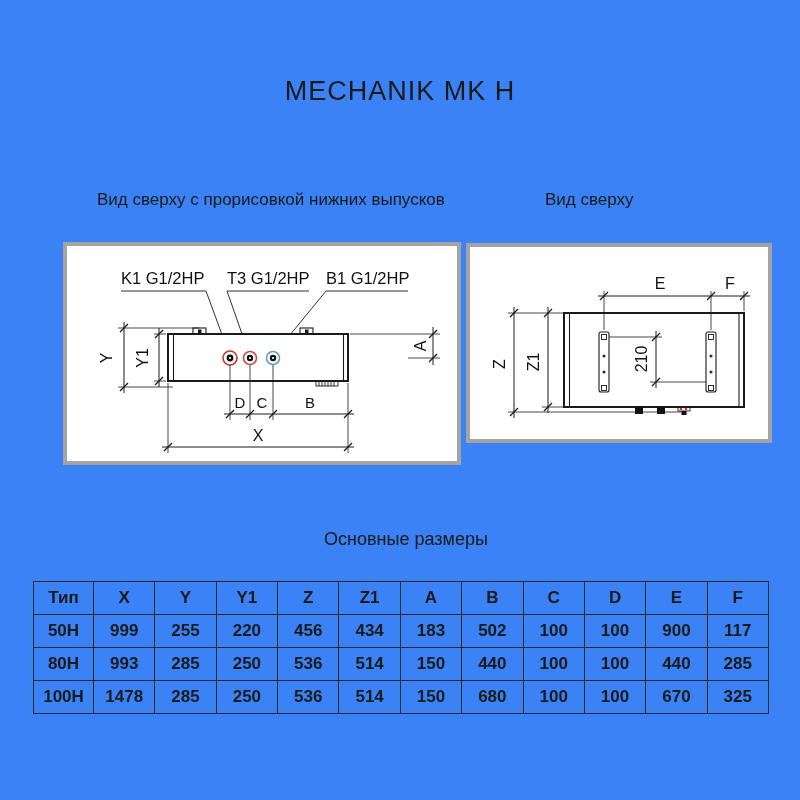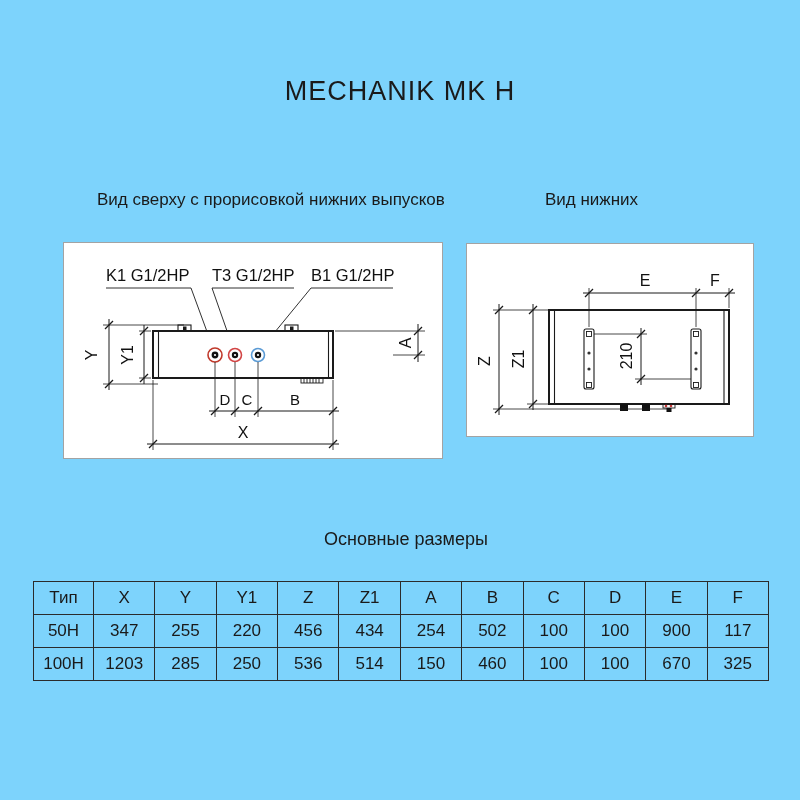--- a/index.html
+++ b/index.html
@@ -1,53 +1,53 @@
 <!DOCTYPE html>
 <html><head>
 <meta charset="utf-8">
 <style>
   html,body{margin:0;padding:0;background:#ffffff;}
-  .page{position:relative;width:800px;height:800px;background:#7dd3fc;overflow:hidden;
+  .page{position:relative;width:800px;height:800px;background:#3b82f6;overflow:hidden;
         font-family:"Liberation Sans",sans-serif;color:#111;}
   .title{position:absolute;left:0;right:0;top:76px;margin:0;text-align:center;
          font-size:27px;font-weight:normal;letter-spacing:1px;color:#1a1a1a;}
   .caption{position:absolute;font-size:17px;color:#1a1a1a;}
   .cap-left{left:55px;top:190px;margin-left:42px;}
   .cap-right{left:545px;top:190px;}
-  .panel{position:absolute;border:1px solid #a3a3a3;background:#fff;}
+  .panel{position:absolute;border:4px solid #a3a3a3;background:#fff;padding-left:12px;}
   .panel-left{left:63px;top:242px;width:378px;height:215px;}
   .panel-right{left:466px;top:243px;width:286px;height:192px;}
   svg{display:block;}
   svg text{font-family:"Liberation Sans",sans-serif;fill:#111;}
   .lbl{font-size:16.5px;}
   .dimlbl{font-size:16px;}
   .smalllbl{font-size:15px;}
   .ext{stroke:#1a1a1a;stroke-width:0.8;fill:none;}
   .dim{stroke:#1a1a1a;stroke-width:1;fill:none;}
   .tick{stroke:#1a1a1a;stroke-width:1.3;fill:none;}
   .body{stroke:#1a1a1a;stroke-width:2;fill:#fff;}
   .thin{stroke:#1a1a1a;stroke-width:1.1;fill:#fff;}
   .hair{stroke:#1a1a1a;stroke-width:0.9;fill:none;}
   .table-caption{position:absolute;left:12px;right:0;top:529px;text-align:center;
                  font-size:18px;color:#1a1a1a;}
   table.dims{position:absolute;left:33px;top:581px;border-collapse:collapse;
              table-layout:fixed;width:736px;}
   table.dims td,table.dims th{border:1px solid #2b2b2b;height:32px;text-align:center;
-             font-size:17px;font-weight:normal;padding:0;color:#1a1a1a;}
+             font-size:17px;font-weight:bold;padding:0;color:#1a1a1a;}
   table.dims col.c0{width:60px;}
 </style>
 </head>
 <body>
 
 <div class="page">
 
   <h1 class="title">MECHANIK MK H</h1>
 
   <div class="caption cap-left">Вид сверху с прорисовкой нижних выпусков</div>
-  <div class="caption cap-right">Вид нижних</div>
+  <div class="caption cap-right">Вид сверху</div>
 
   <div class="panel panel-left">
     <svg width="378" height="215" viewBox="0 0 378 215">
 
       <text class="lbl" x="42" y="38">K1 G1/2HP</text>
       <text class="lbl" x="148" y="38">T3 G1/2HP</text>
       <text class="lbl" x="247" y="38">B1 G1/2HP</text>
       <g>
         <line class="hair" x1="42" y1="45" x2="127" y2="45"></line>
         <line class="hair" x1="127" y1="45" x2="149" y2="105"></line>
@@ -246,41 +246,55 @@
       <th>Z1</th>
       <th>A</th>
       <th>B</th>
       <th>C</th>
       <th>D</th>
       <th>E</th>
       <th>F</th>
     </tr>
     <tr>
       <td>50H</td>
-      <td>347</td>
+      <td>999</td>
       <td>255</td>
       <td>220</td>
       <td>456</td>
       <td>434</td>
-      <td>254</td>
+      <td>183</td>
       <td>502</td>
       <td>100</td>
       <td>100</td>
       <td>900</td>
       <td>117</td>
     </tr>
     <tr>
-      <td>100H</td>
-      <td>1203</td>
+      <td>80H</td>
+      <td>993</td>
       <td>285</td>
       <td>250</td>
       <td>536</td>
       <td>514</td>
       <td>150</td>
-      <td>460</td>
+      <td>440</td>
+      <td>100</td>
+      <td>100</td>
+      <td>440</td>
+      <td>285</td>
+    </tr>
+    <tr>
+      <td>100H</td>
+      <td>1478</td>
+      <td>285</td>
+      <td>250</td>
+      <td>536</td>
+      <td>514</td>
+      <td>150</td>
+      <td>680</td>
       <td>100</td>
       <td>100</td>
       <td>670</td>
       <td>325</td>
     </tr>
   </tbody>
     </table>
 
 </div>
 

